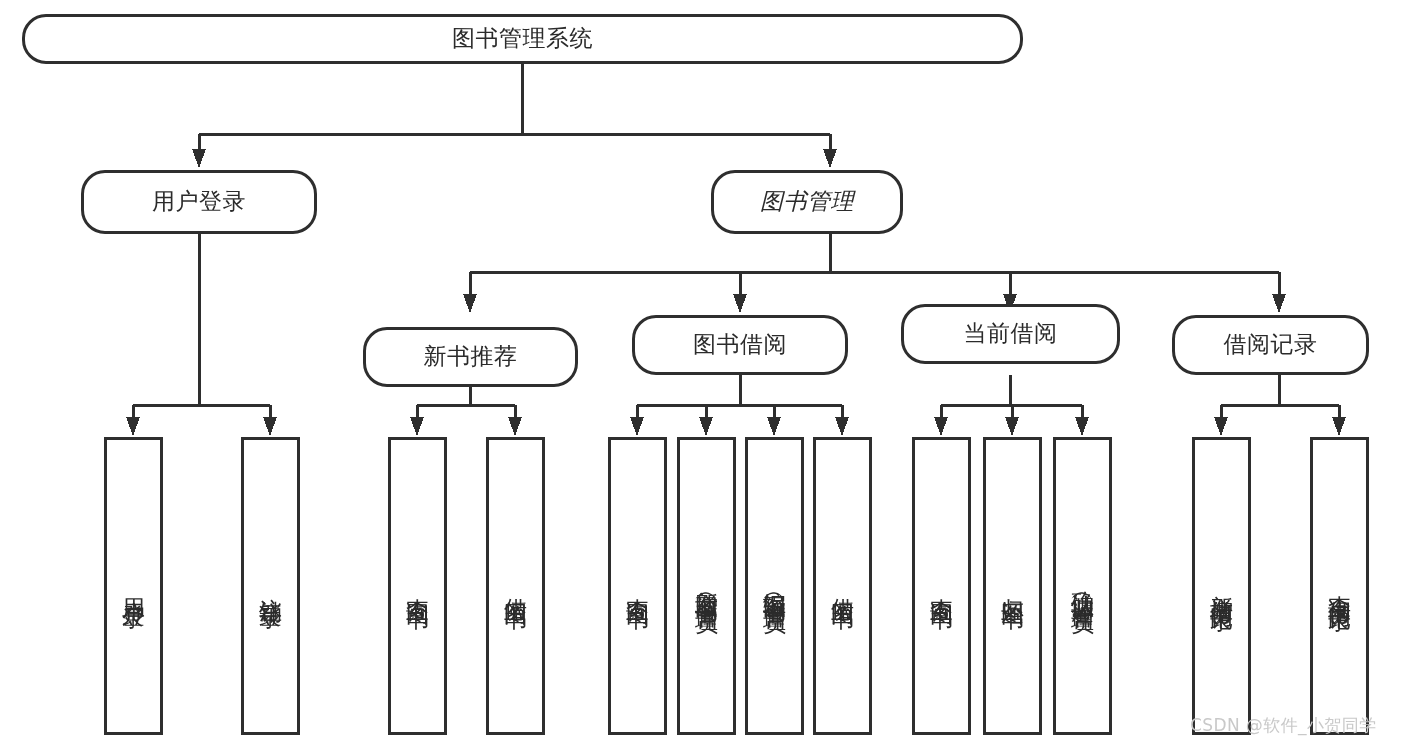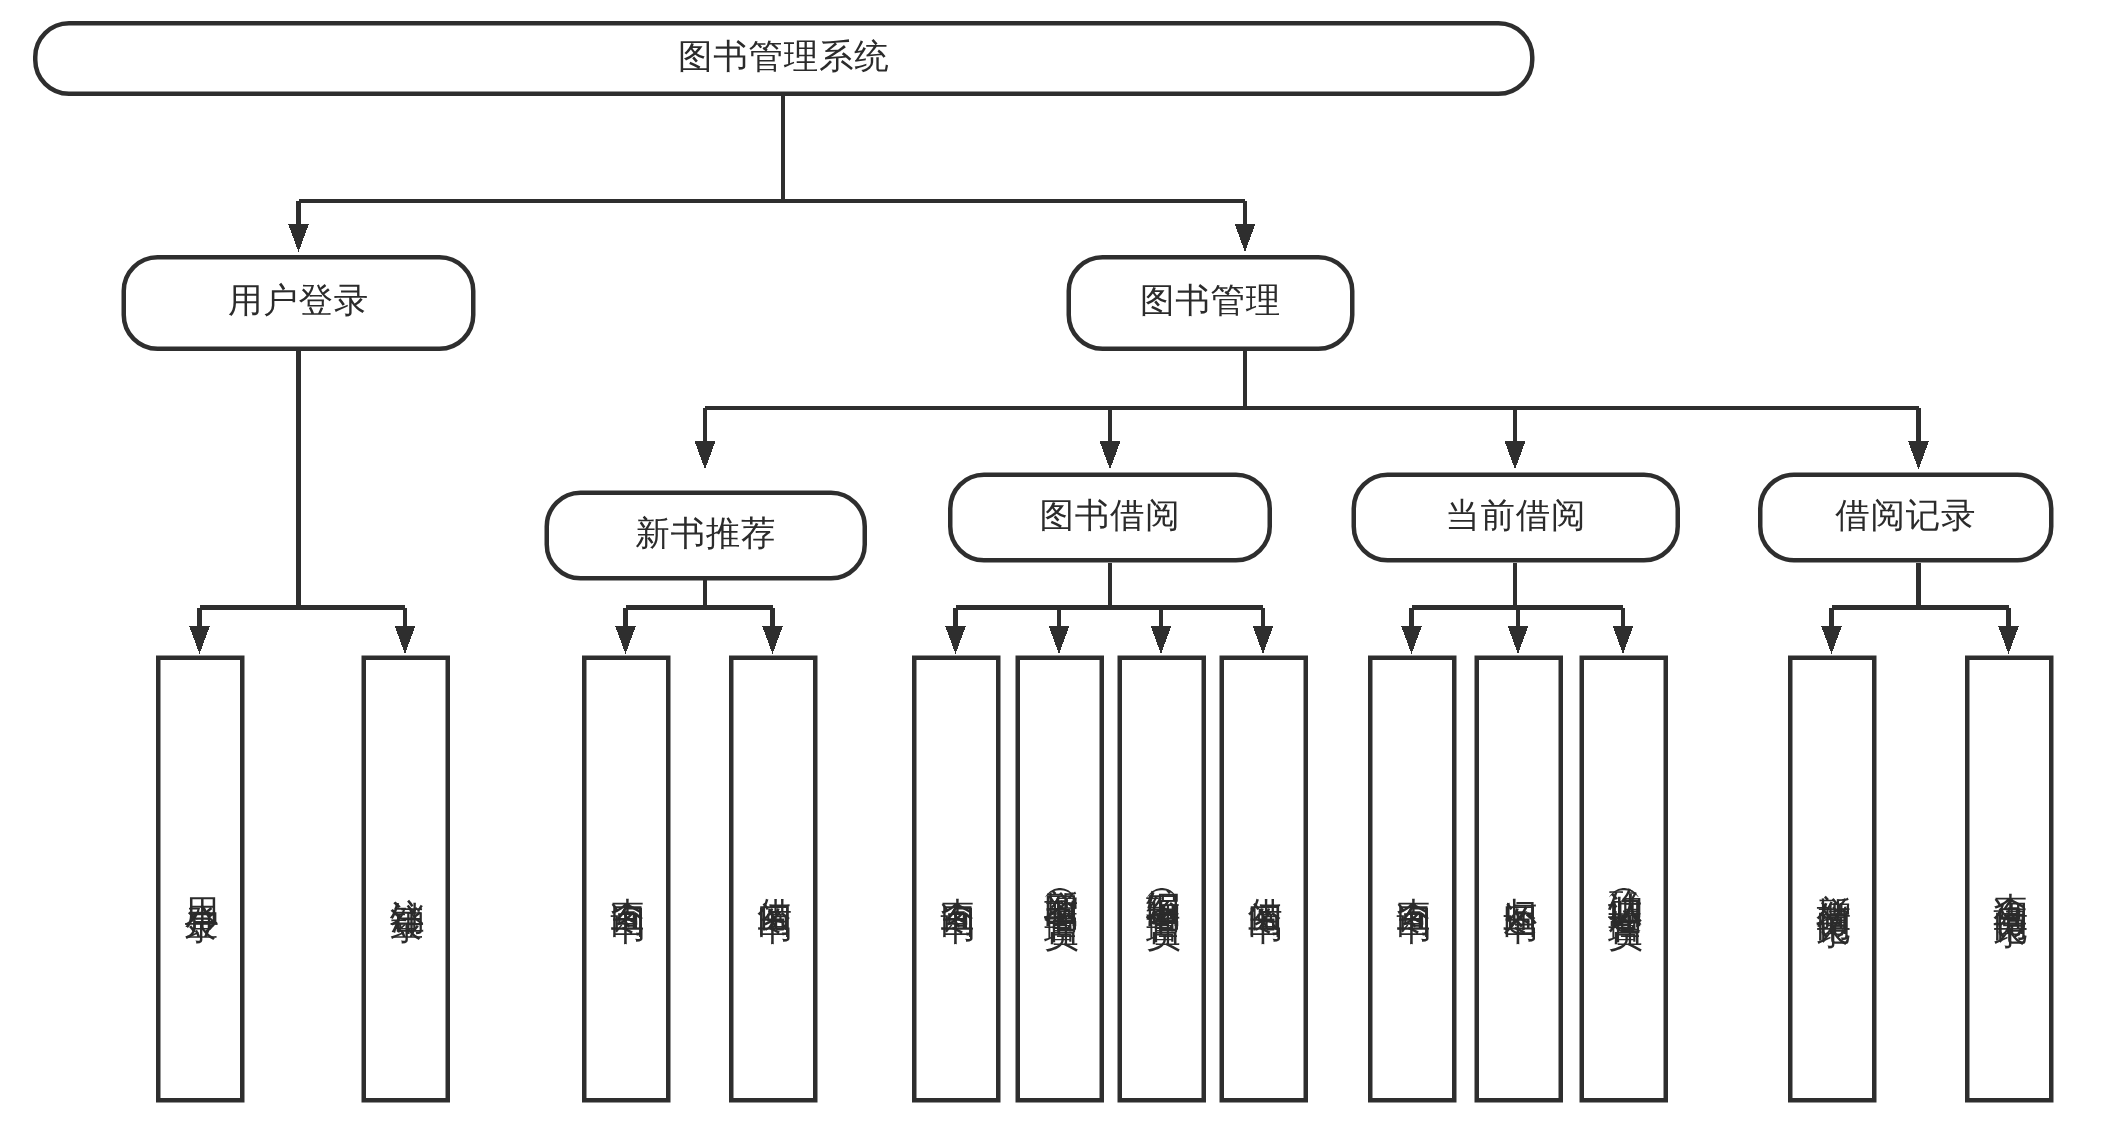--- a/index.html
+++ b/index.html
@@ -133,30 +133,30 @@
       </g>
   </svg>
 
   <div id="node-layer">
       <div class="node-box horizontal" style="left: 22px; top: 14px; width: 1001px; height: 50px;">
         <span class="node-label">图书管理系统</span>
       </div>
       <div class="node-box horizontal" style="left: 81px; top: 170px; width: 236px; height: 64px;">
         <span class="node-label">用户登录</span>
       </div>
-      <div class="node-box horizontal" style="left: 711px; top: 170px; width: 192px; height: 64px;">
+      <div class="node-box horizontal" style="left: 711px; top: 170px; width: 192px; height: 64px; font-style: italic;">
         <span class="node-label">图书管理</span>
       </div>
       <div class="node-box horizontal" style="left: 363px; top: 327px; width: 215px; height: 60px;">
         <span class="node-label">新书推荐</span>
       </div>
       <div class="node-box horizontal" style="left: 632px; top: 315px; width: 216px; height: 60px;">
         <span class="node-label">图书借阅</span>
       </div>
-      <div class="node-box horizontal" style="left: 901px; top: 315px; width: 219px; height: 60px;">
+      <div class="node-box horizontal" style="left: 901px; top: 304px; width: 219px; height: 60px;">
         <span class="node-label">当前借阅</span>
       </div>
       <div class="node-box horizontal" style="left: 1172px; top: 315px; width: 197px; height: 60px;">
         <span class="node-label">借阅记录</span>
       </div>
       <div class="node-box vertical" style="left: 104px; top: 437px; width: 59px; height: 298px;">
         <span class="node-label">用户登录</span>
       </div>
       <div class="node-box vertical" style="left: 241px; top: 437px; width: 59px; height: 298px;">
         <span class="node-label">注销登录</span>
@@ -189,14 +189,15 @@
         <span class="node-label">确认归还（管理员）</span>
       </div>
       <div class="node-box vertical" style="left: 1192px; top: 437px; width: 59px; height: 298px;">
         <span class="node-label">新增借阅记录</span>
       </div>
       <div class="node-box vertical" style="left: 1310px; top: 437px; width: 59px; height: 298px;">
         <span class="node-label">查询借阅记录</span>
       </div>
     </div>
 
+  <div class="watermark" style="left: 1190px; top: 714px; color: rgb(201, 201, 201);">CSDN @软件_小贺同学</div>
 
 </div>
 
 </body></html>

